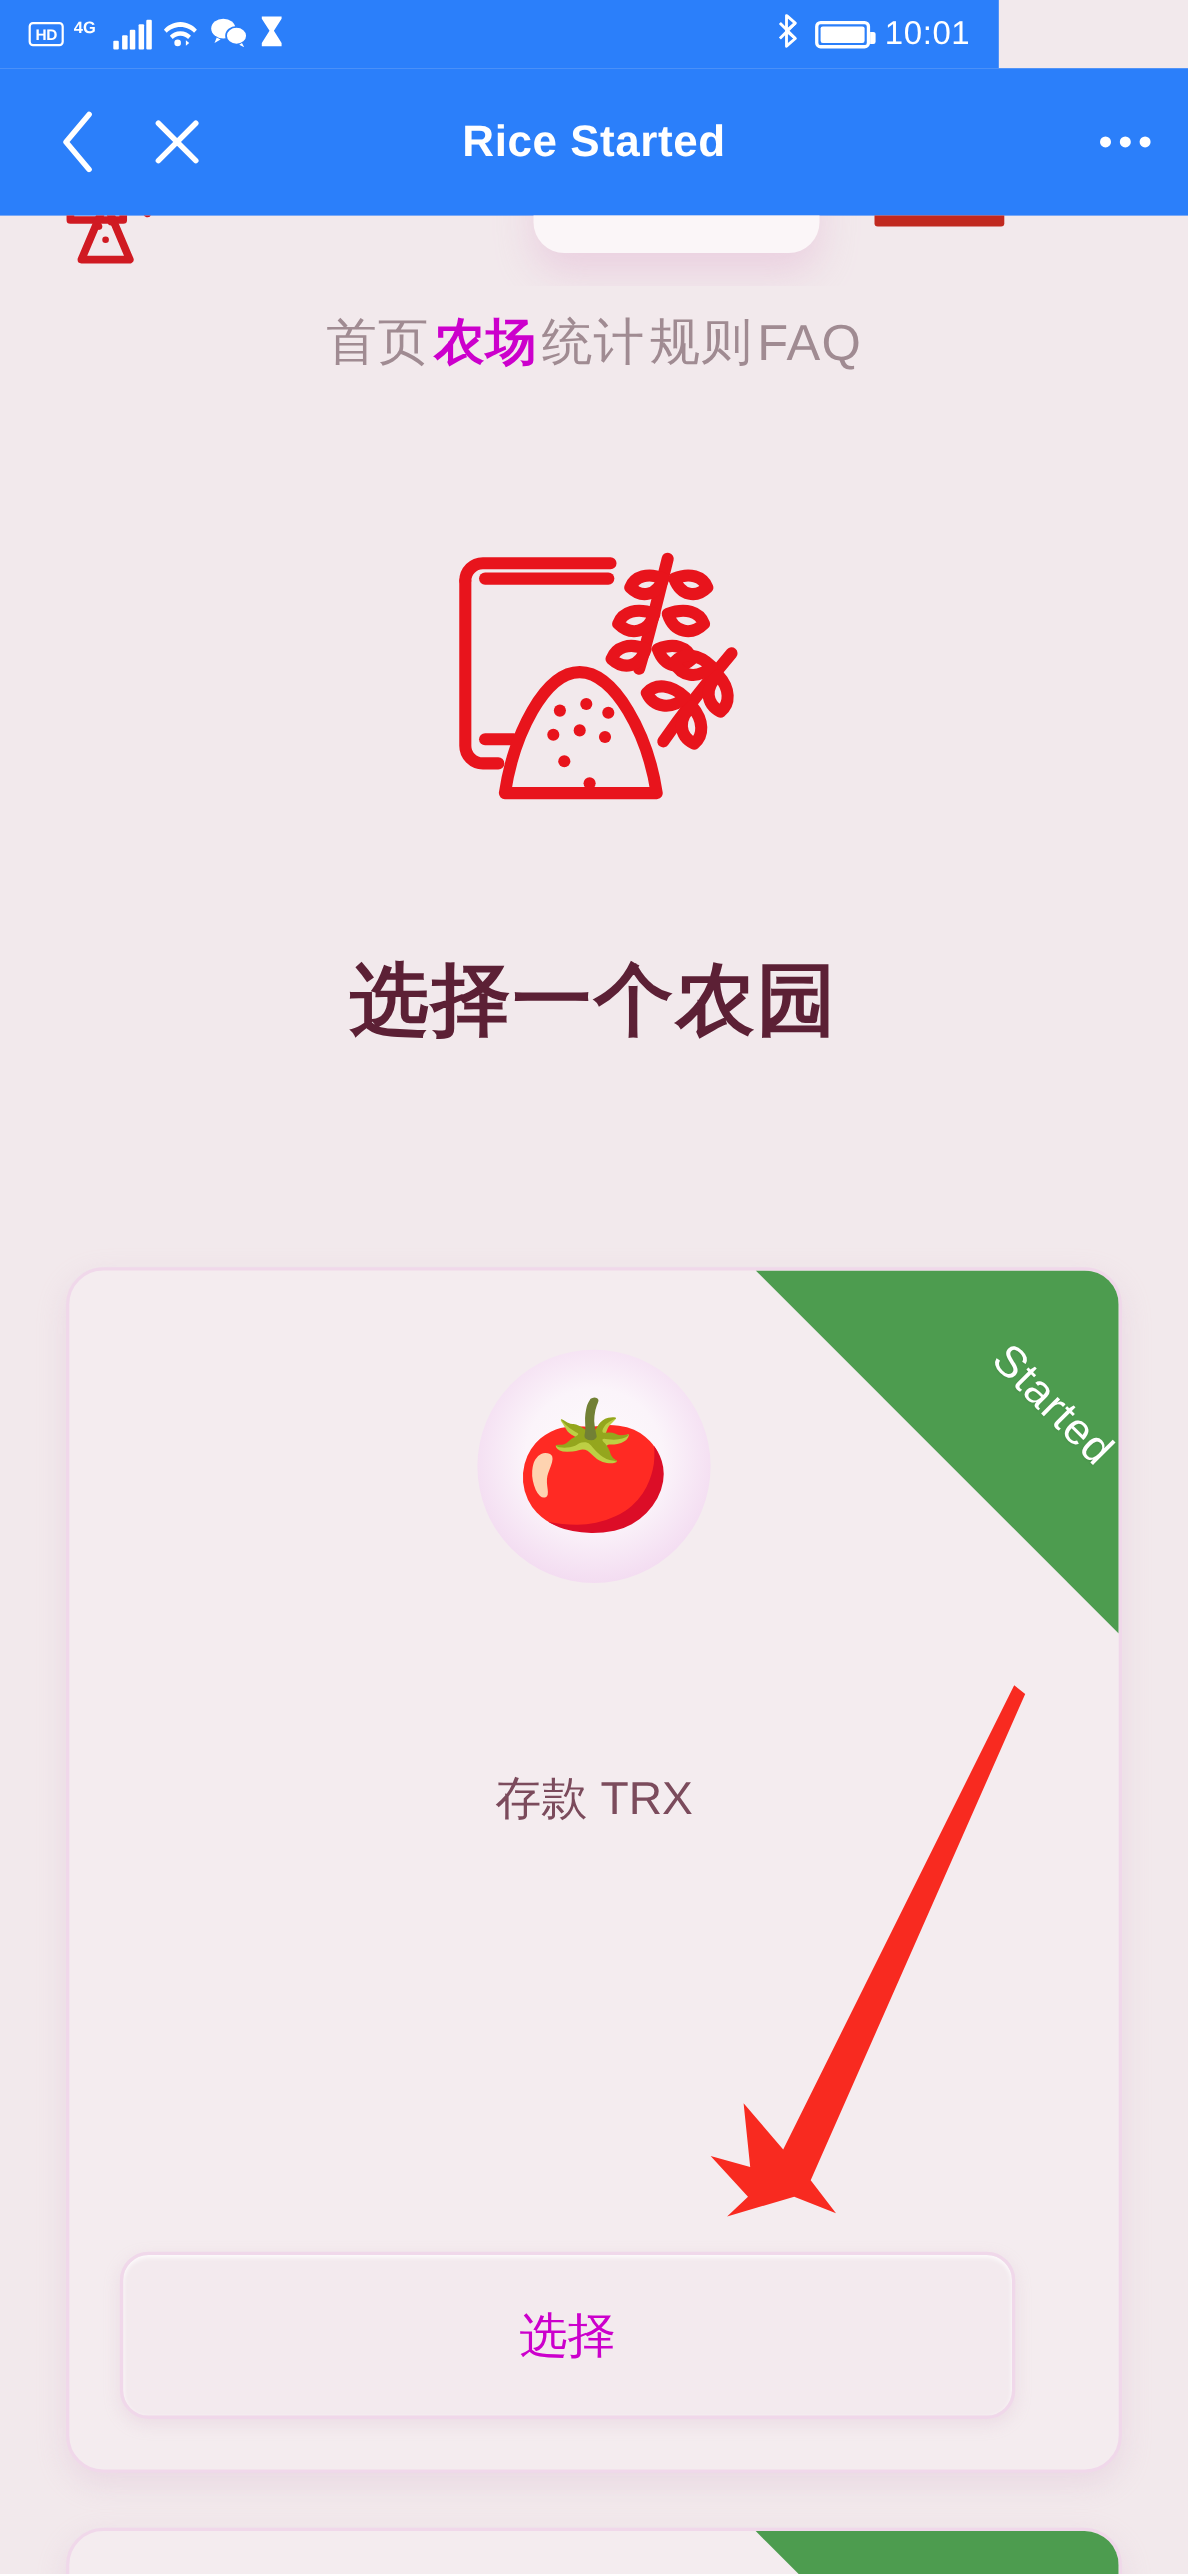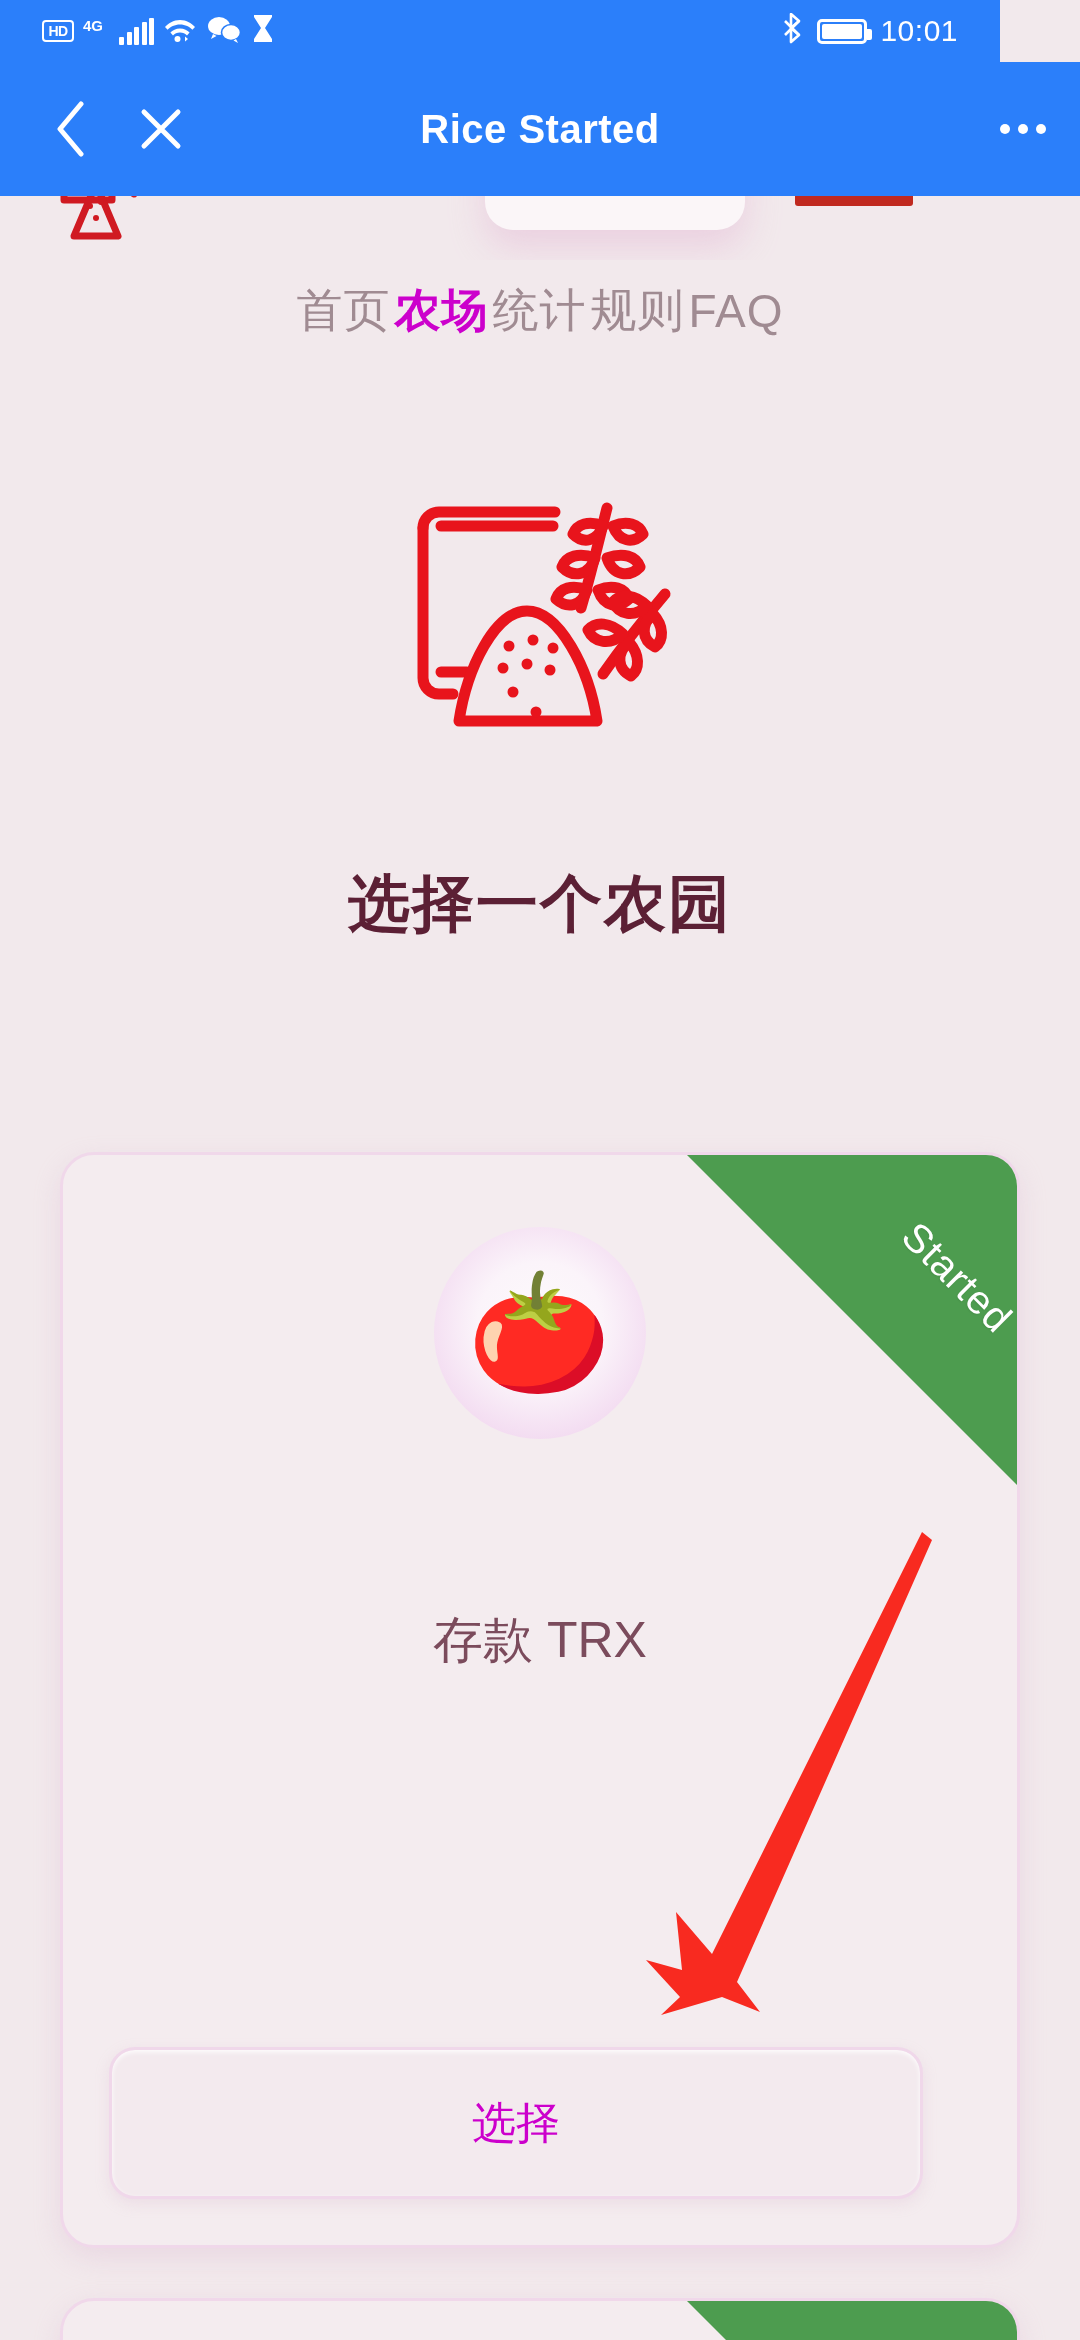--- a/index.html
+++ b/index.html
@@ -6,22 +6,22 @@
   html, body {
     width:1080px; height:2340px;
     overflow:hidden;
     font-family:"Liberation Sans","DejaVu Sans",sans-serif;
     background:#f2e9ec;
   }
   #screen { position:relative; width:1080px; height:2340px; background:#f2e9ec; overflow:hidden; }
 
   
   .statusbar{
-    position:absolute; top:0; left:0; width:1000px; height:62px;
-    background:#2b7ffa; display:flex; align-items:center; padding:0 42px;
+    position:absolute; top:0; left:0; width:908px; height:62px;
+    background:#2b7ffa; display:flex; align-items:center; padding:0 26px;
   }
   .sb-left{ display:flex; align-items:center; gap:9px; }
   .sb-right{ margin-left:auto; display:flex; align-items:center; gap:13px; }
   .hd-badge{
     display:inline-flex; align-items:center; justify-content:center;
     border:2.5px solid #fff; border-radius:4px; color:#fff;
     font-size:14px; font-weight:bold; width:32px; height:22px; letter-spacing:-.5px;
   }
   .net-wrap{ display:flex; align-items:flex-end; gap:16px; }
   .net-txt{ color:#fff; font-size:15px; font-weight:bold; line-height:1; margin-bottom:12px; }
@@ -87,21 +87,21 @@
   }
   .tab.active{ color:#cc00cc; font-weight:bold; }
 
   
   .hero-icon{
     position:absolute; top:478px; left:50%; transform:translateX(-50%);
     width:330px; height:270px;
   }
   .hero-title{
     position:absolute; top:862px; left:0; width:1080px; text-align:center;
-    font-size:62px; font-weight:bold; color:#5c2035; letter-spacing:2px;
+    font-size:72px; font-weight:bold; color:#5c2035; letter-spacing:2px;
   }
   .hero-sub{
     position:absolute; top:996px; left:0; width:1080px; text-align:center;
     font-size:39px; color:#a8919a; font-weight:400;
   }
 
   
   .card{
     position:absolute; left:60px; width:960px;
     background:#f4ecef; border:3px solid #f0d8ea; border-radius:34px;
@@ -132,21 +132,21 @@
     z-index:2;
   }
   .coin-emoji{ font-size:116px; line-height:1; }
 
   .coin-name{
     position:absolute; top:330px; left:0; width:100%; text-align:center;
     font-size:68px; font-weight:bold; color:#5c2035; letter-spacing:1px; z-index:2;
   }
   .coin-line{
     position:absolute; left:0; width:100%; text-align:center;
-    font-size:50px; color:#7b4b5c; z-index:2;
+    font-size:42px; color:#7b4b5c; z-index:2;
   }
   .coin-line.l1{ top:452px; }
   .coin-line.l2{ top:522px; }
 
   .select-btn{
     position:absolute; left:46px; bottom:46px; width:814px; height:152px;
     background:#f3eaee; border:3px solid #f0d8ea; border-radius:26px;
     display:flex; align-items:center; justify-content:center;
     font-size:44px; color:#cc00cc; font-weight:500;
     box-shadow:inset 0 2px 5px rgba(255,255,255,.9), 0 5px 14px rgba(216,178,205,.25);

